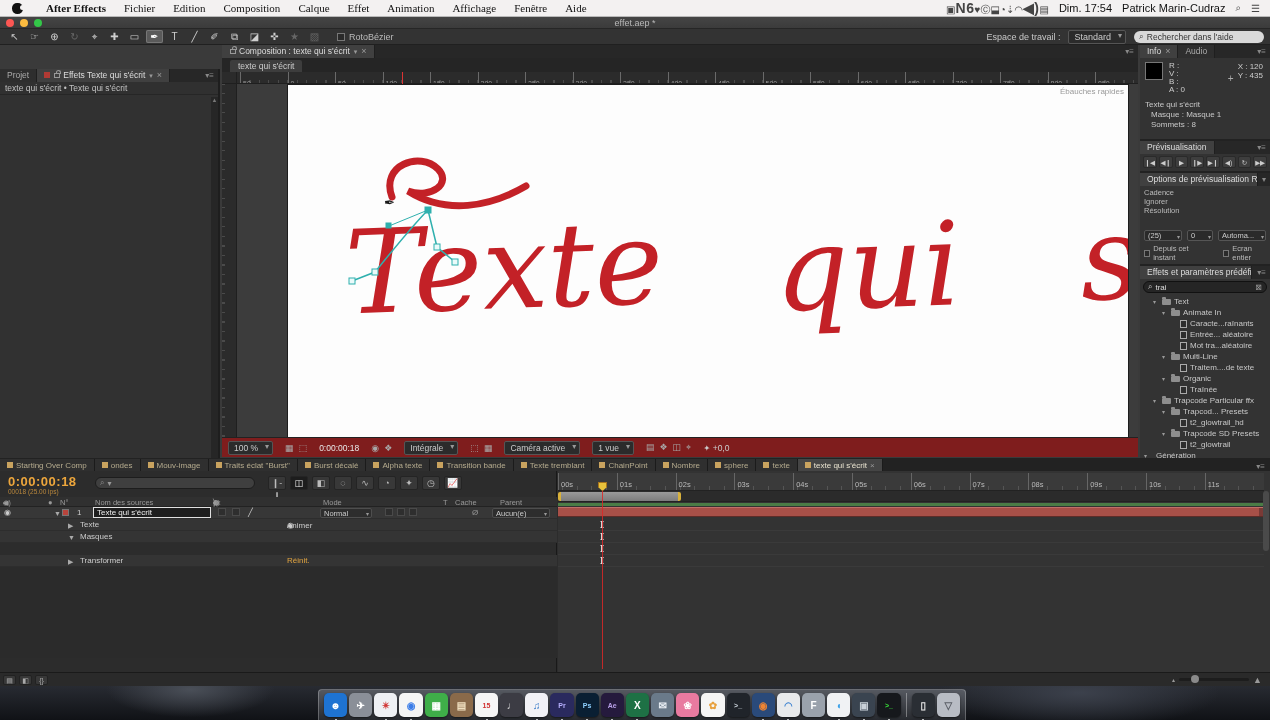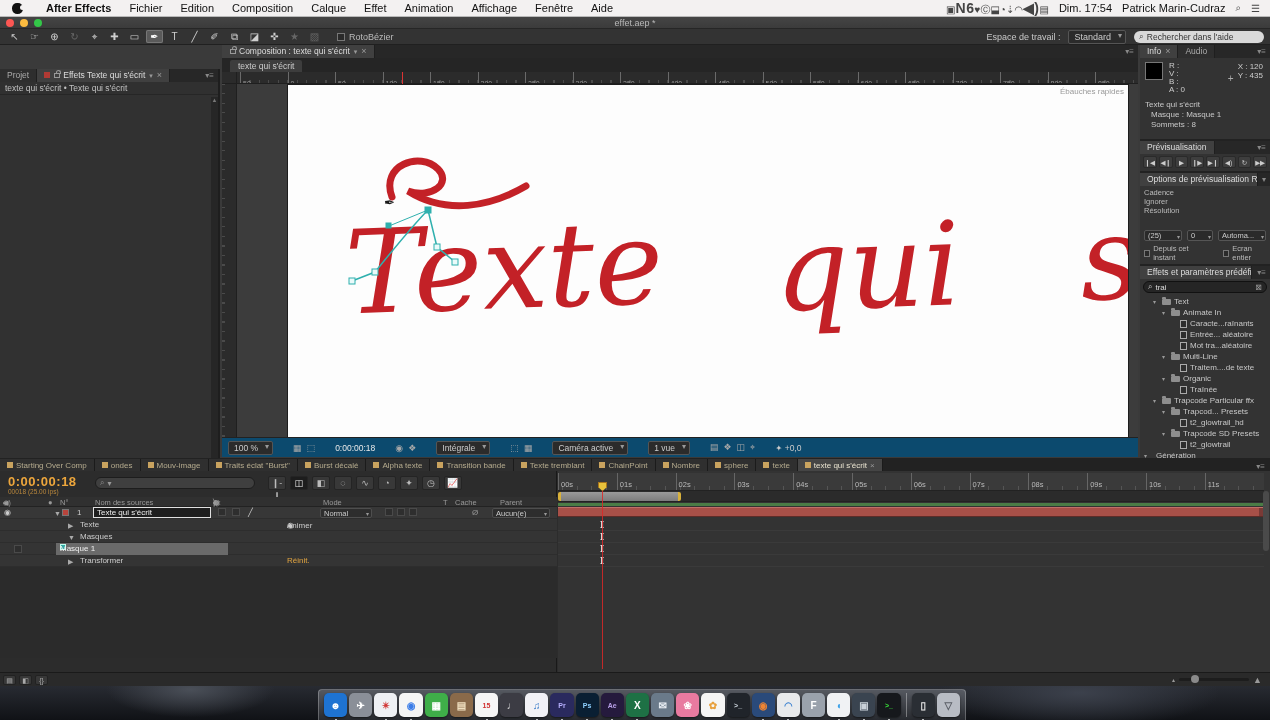--- a/index.html
+++ b/index.html
@@ -5,21 +5,21 @@
   * { margin:0; padding:0; box-sizing:border-box; }
   html,body { width:1270px; height:720px; overflow:hidden; background:#1a1c20;
     font-family:"Liberation Sans", sans-serif; -webkit-font-smoothing:antialiased; }
   #app { position:relative; width:1270px; height:720px; background:#3a3a3a; }
 
   
   #menubar { position:absolute; left:0; top:0; width:1270px; height:17px; background:#f3f1f1;
     border-bottom:1px solid #b9b9b9; display:flex; align-items:center; font-size:11px; color:#111; }
   .apple-icon { width:11px; height:11px; background:#111; border-radius:45% 45% 48% 48%; margin:0 14px 0 12px; position:relative; }
   .apple-icon::after { content:""; position:absolute; right:-2px; top:2px; width:5px; height:5px; border-radius:50%; background:#f3f1f1; }
-  .menu-item { padding:0 9px; }
+  .menu-item { padding:0 9px;font-family:Liberation Serif, serif; }
   .menu-item.bold { font-weight:bold; }
   #menubar-right { margin-left:auto; display:flex; align-items:center; gap:10px; padding-right:10px; color:#333; }
   .status-icon { font-size:10px; color:#444; }
   .status-icon.txt { font-weight:bold; font-size:14px; letter-spacing:0.5px; }
   #menu-clock,#menu-user { font-size:11px; color:#111; }
 
   
   #titlebar { position:absolute; left:0; top:17px; width:1270px; height:12px; background:linear-gradient(#454545,#3b3b3b);
     border-bottom:1px solid #262626; display:flex; align-items:center; }
   .tl { width:8px; height:8px; border-radius:50%; margin-left:6px; }
@@ -64,22 +64,22 @@
     background-image:repeating-linear-gradient(90deg,#4a4a4a 0 1px,transparent 1px 9.5px); background-position:3px bottom; background-size:100% 3px; background-repeat:repeat-x; }
   .hr-cell { flex:0 0 47.5px; border-left:1px solid #6a6a6a; height:100%; }
   .hr-num { font-size:7px; color:#999; padding-left:2px; }
   #ruler-corner { position:absolute; left:0; top:27px; width:15px; height:12px; background:#2b2b2b; border-right:1px solid #1f1f1f; border-bottom:1px solid #1f1f1f; }
   #v-ruler { position:absolute; left:0; top:39px; width:15px; bottom:20px; background:#2b2b2b; border-right:1px solid #1f1f1f;
     background-image:repeating-linear-gradient(180deg,#4a4a4a 0 1px,transparent 1px 9.5px); background-size:3px 100%; background-repeat:repeat-y; }
   #hruler-marker { position:absolute; left:180px; top:27px; width:1px; height:12px; background:#d33; }
   #vruler-marker { position:absolute; left:0; top:430px; width:15px; height:1px; background:#d33; }
   #canvas { position:absolute; left:66px; top:40px; width:840px; height:352px; background:#fdfdfd; box-shadow:0 0 0 1px #1d1d1d; }
   #fast-preview { position:absolute; right:4px; top:2px; font-size:8px; color:#9a9a9a; }
-  #comp-bottom { position:absolute; left:0; bottom:0; width:100%; height:20px; background:#0c4a6e; border-top:1px solid #222;
-    display:flex; align-items:center; gap:20px; padding-left:6px; font-size:8.5px; color:#bbb; }
+  #comp-bottom { position:absolute; left:0; bottom:0; width:100%; height:20px; background:#7f1d1d; border-top:1px solid #222;
+    display:flex; align-items:center; gap:12px; padding-left:6px; font-size:8.5px; color:#bbb; }
   .cbico { color:#a8a8a8; font-size:9px; }
   #cb-time { color:#e8e8e8; }
   #cb-exposure { color:#ccc; }
 
   
   #right-col { position:absolute; left:1140px; top:45px; width:130px; height:412px; background:#222; display:flex; flex-direction:column; gap:2px; }
   .rpanel { background:#333; }
   .rpanel .panel-header { background:#272727; }
   #info-body { padding:4px 5px; color:#ccc; font-size:8px; }
   #info-grid { display:flex; gap:6px; }
@@ -669,28 +669,20 @@
         <span style="left:80px;">Texte</span>
         <span id="animer-wrap">
           <span>Animer :</span>
           <span>◉</span>
         </span>
       </div>
       <div class="tl-row" style="top:60px;background:#343434;">
         <span class="twirl2" style="left:68px;top:3px;">▼</span>
         <span style="left:80px;">Masques</span>
       </div>
-      <div class="tl-row" style="top:72px;background:#343434;">
-        <span class="swbox" style="left:14px;top:2px;"></span>
-        <span id="masque1-cell">
-          <span class="twirl2">▶</span>
-          <span class="teal-chip"></span>
-          <span>Masque 1</span>
-        </span>
-      </div>
       <div class="tl-row" style="top:84px;background:#343434;">
         <span class="twirl2" style="left:68px;top:3px;">▶</span>
         <span style="left:80px;">Transformer</span>
         <span id="reset-link" style="left:287px;">Réinit.</span>
       </div>
 
       <div id="tl-empty-left"></div>
     </div>
 
     <div id="tl-right">

